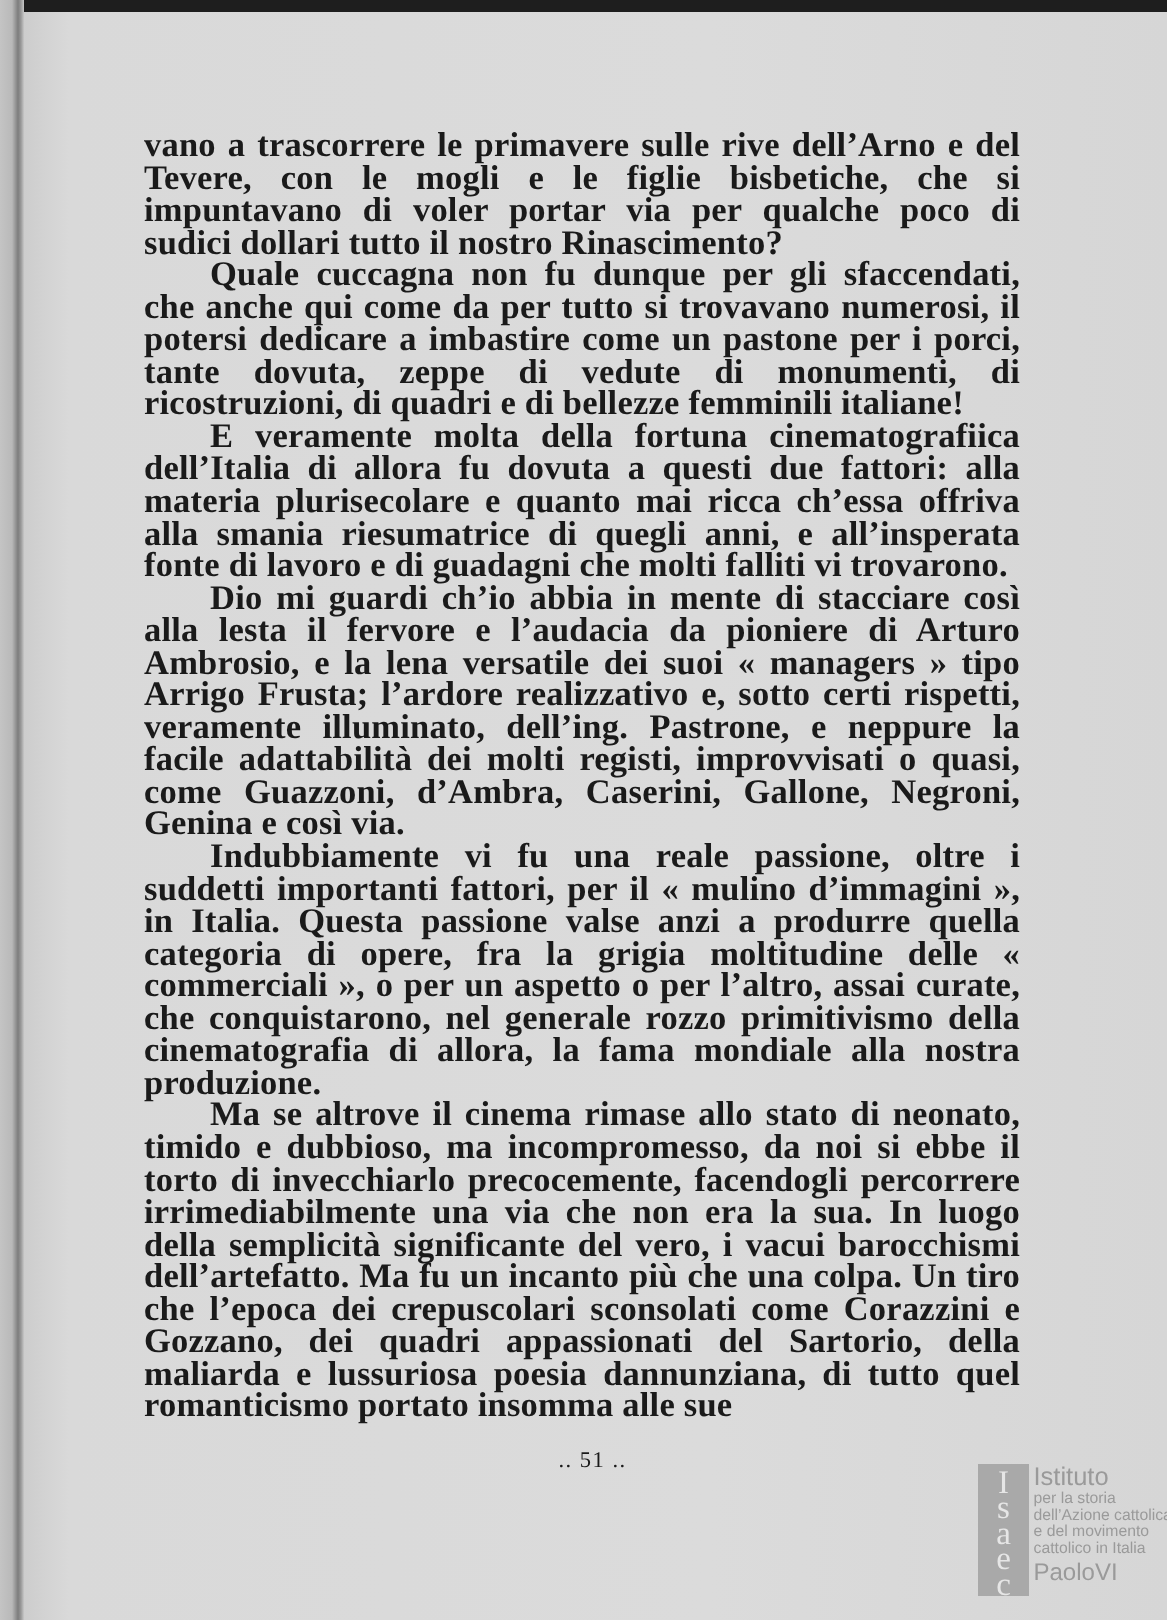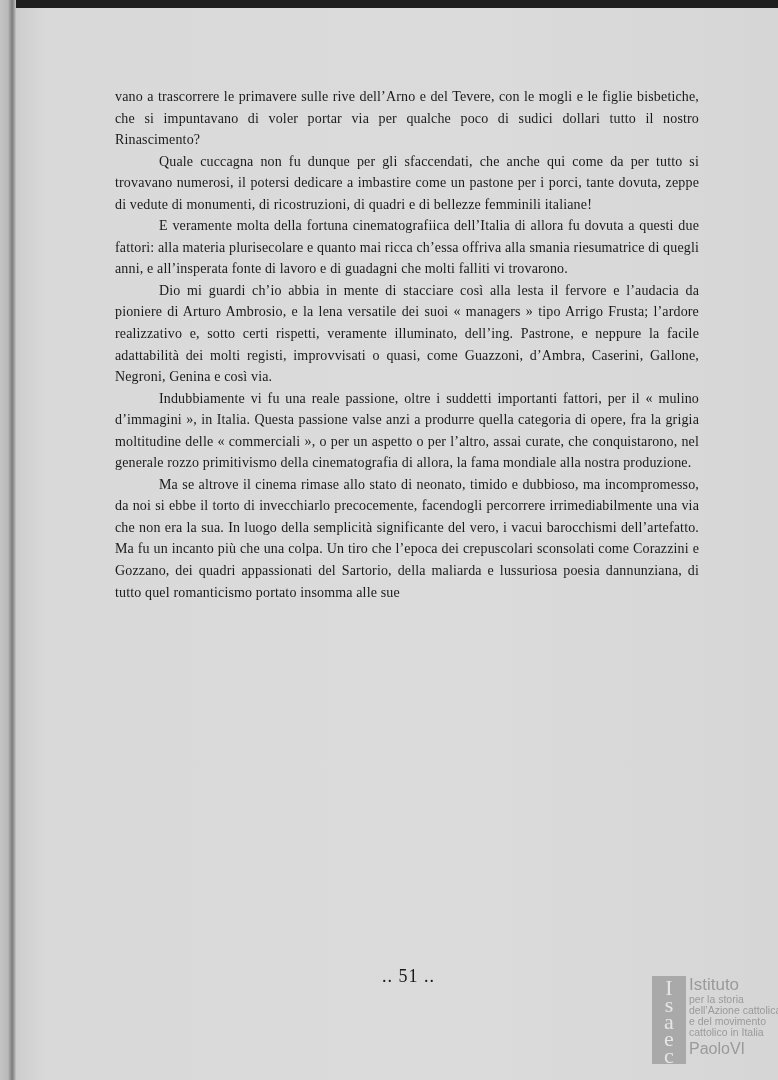--- a/index.html
+++ b/index.html
@@ -14,30 +14,30 @@
   }
   .page {
     position: absolute; left: 16px; top: 8px; right: 0; bottom: 0;
     background: linear-gradient(90deg, #cdcdcd 0px, #d9d9d9 30px, #dbdbdb 60%, #d6d6d6 100%);
   }
   .binding {
     position: absolute; left: 0; top: 0; width: 16px; height: 1080px;
     background: linear-gradient(90deg, #c4c4c4 0px, #b9b9b9 8px, #7d7d7d 12px, #9a9a9a 14px, #c8c8c8 16px);
   }
   .text-block {
-    position: absolute; left: 115px; top: 86px; width: 584px;
-    font-size: 14px; line-height: 21.55px; color: #1a1a1a;
-    text-align: justify; letter-spacing: 0.15px;
+    position: absolute; left: 96px; top: 86px; width: 584px;
+    font-size: 23px; line-height: 21.55px; color: #1a1a1a;
+    text-align: justify; letter-spacing: 0.15px; font-weight: bold;
   }
   .text-block p { margin: 0; text-indent: 44px; }
   .text-block p.cont { text-indent: 0; }
   .text-block p::after { content: ""; display: inline-block; width: 0; }
   .page-number {
     position: absolute; left: 355px; top: 966px; width: 80px;
-    text-align: right; font-size: 18px; color: #1a1a1a; letter-spacing: 1px;
+    text-align: center; font-size: 15px; color: #1a1a1a; letter-spacing: 1px;
   }
   .logo {
     position: absolute; left: 652px; top: 976px; width: 126px; height: 92px;
     color: #8f8f8f;
   }
   .logo-mark {
     position: absolute; left: 0; top: 0; width: 34px; height: 88px;
     background: #a9a9a9; color: #e6e6e6;
     font-family: "Liberation Serif", serif; font-size: 22px; line-height: 17px;
     text-align: center; padding-top: 3px; box-sizing: border-box;

